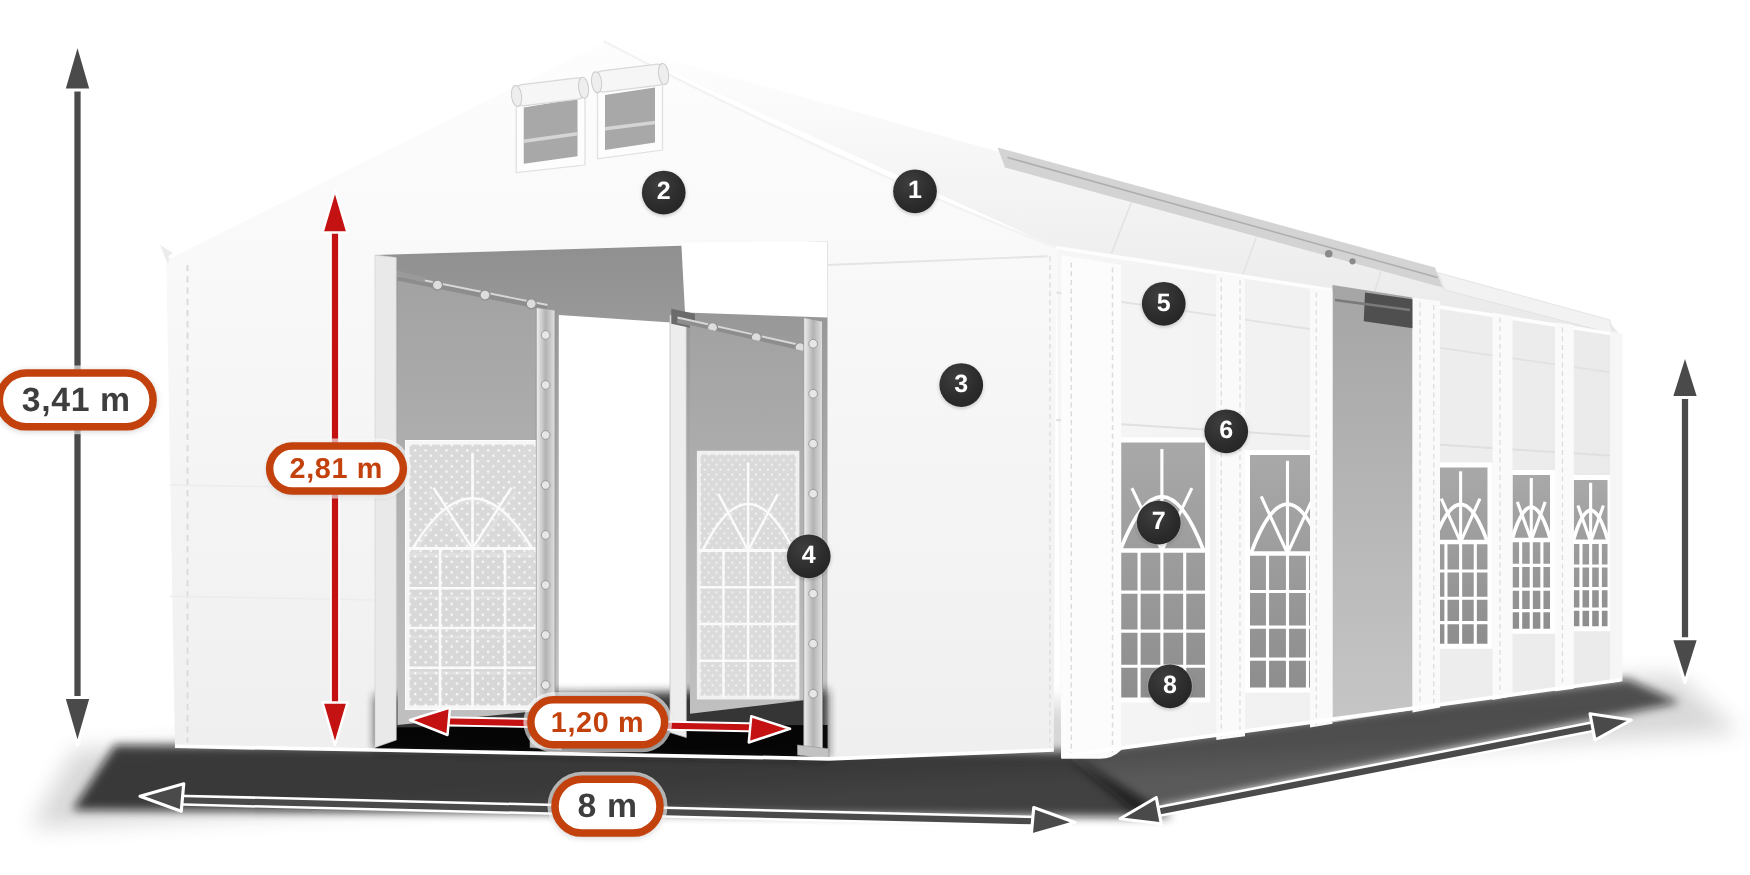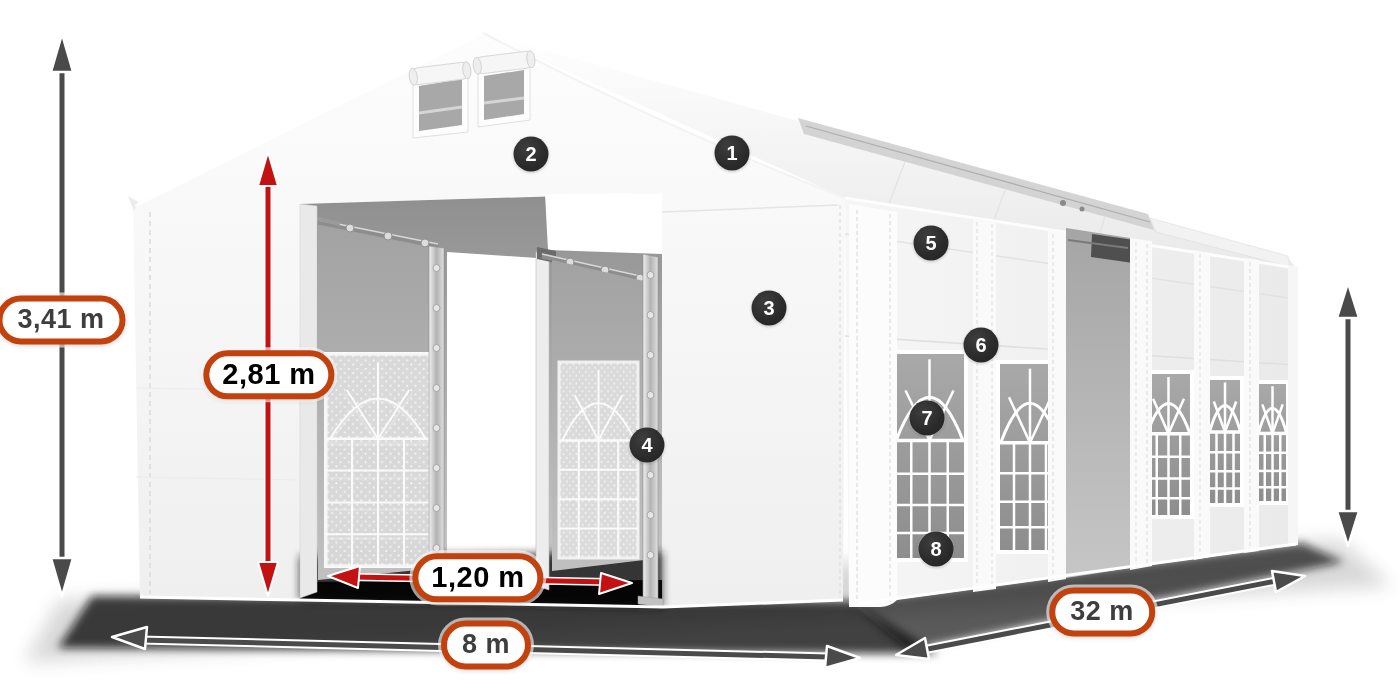--- a/index.html
+++ b/index.html
@@ -8,21 +8,21 @@
     font-family:"Liberation Sans", sans-serif;
   }
   .stage svg{position:absolute;left:0;top:0;}
   .pill{
     position:absolute;transform:translate(-50%,-50%);
     background:#ffffff;border:6px solid #c2410c;border-radius:999px;
     padding:3px 15px;font-weight:bold;color:#3e3e3e;font-size:27px;line-height:1.15;
     box-shadow:0 1px 5px rgba(0,0,0,.18), 0 0 0 3px rgba(255,255,255,.65);
     white-space:nowrap;letter-spacing:.5px;
   }
-  .pill.red{color:#000000;font-size:29px;padding:2px 13px;}
+  .pill.red{color:#c2410c;font-size:23px;padding:2px 13px;}
   .badge{
     position:absolute;transform:translate(-50%,-50%);
     width:35px;height:35px;border-radius:50%;
     background:radial-gradient(circle at 38% 32%, #3e3e3e 0%, #2a2a2a 60%, #222 100%);
     color:#fff;font-weight:bold;font-size:20px;
     display:flex;align-items:center;justify-content:center;
     box-shadow:0 0 0 1px rgba(255,255,255,.18), 0 1px 3px rgba(0,0,0,.25);
     cursor:pointer;user-select:none;
   }
 </style>
@@ -320,15 +320,14 @@
   <div class="badge" style="left:647px;top:445px;">4</div>
   <div class="badge" style="left:931px;top:243px;">5</div>
   <div class="badge" style="left:981px;top:345px;">6</div>
   <div class="badge" style="left:927px;top:418px;">7</div>
   <div class="badge" style="left:936px;top:549px;">8</div>
 
   <div class="pill" style="left:61px;top:320px;">3,41 m</div>
   <div class="pill red" style="left:269px;top:375px;">2,81 m</div>
   <div class="pill red" style="left:478px;top:578px;">1,20 m</div>
   <div class="pill" style="left:486px;top:645px;">8 m</div>
-  <div class="pill" style="left:1102px;top:612px;">32 m</div>
 
 </div>
 
 </body></html>

